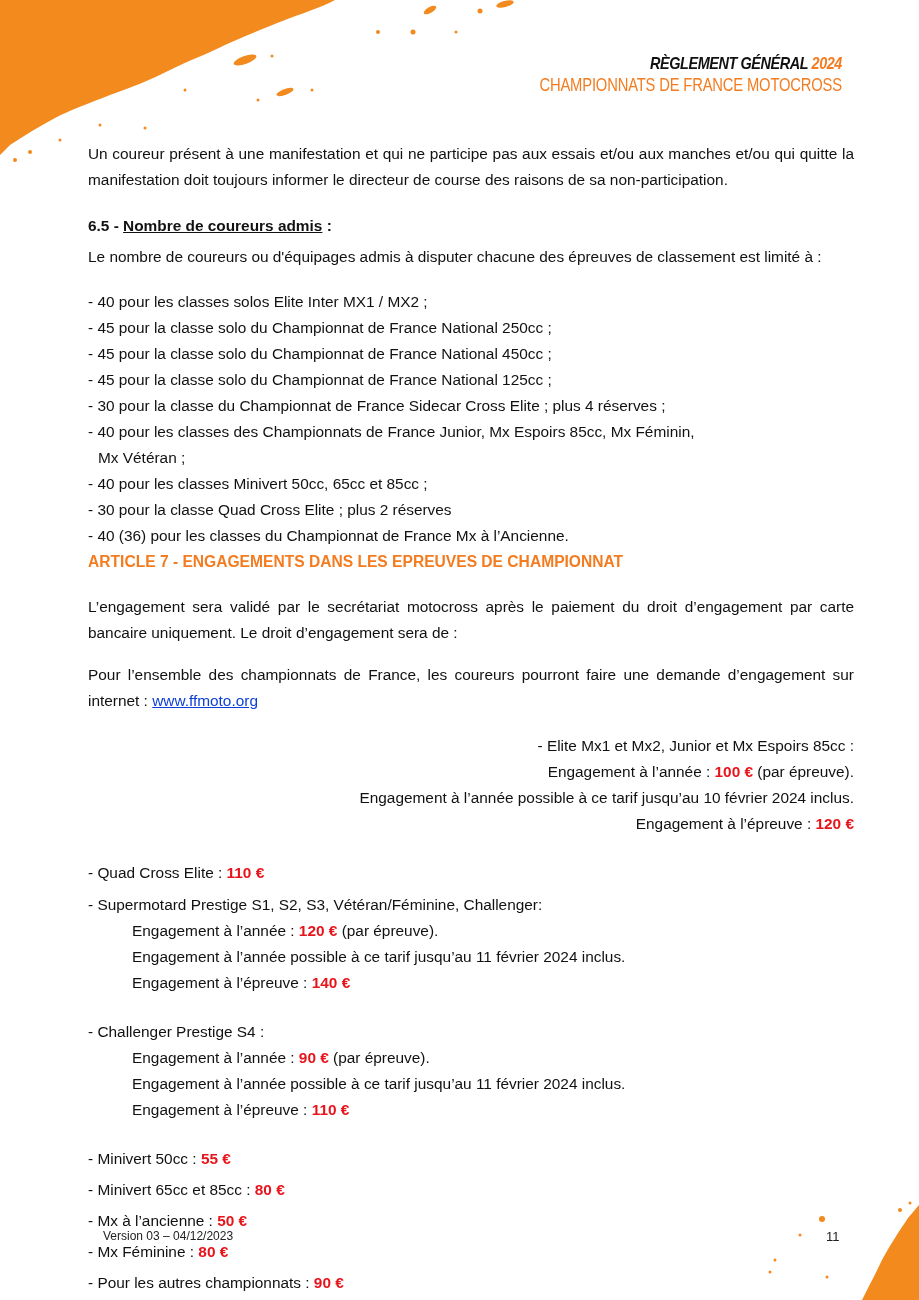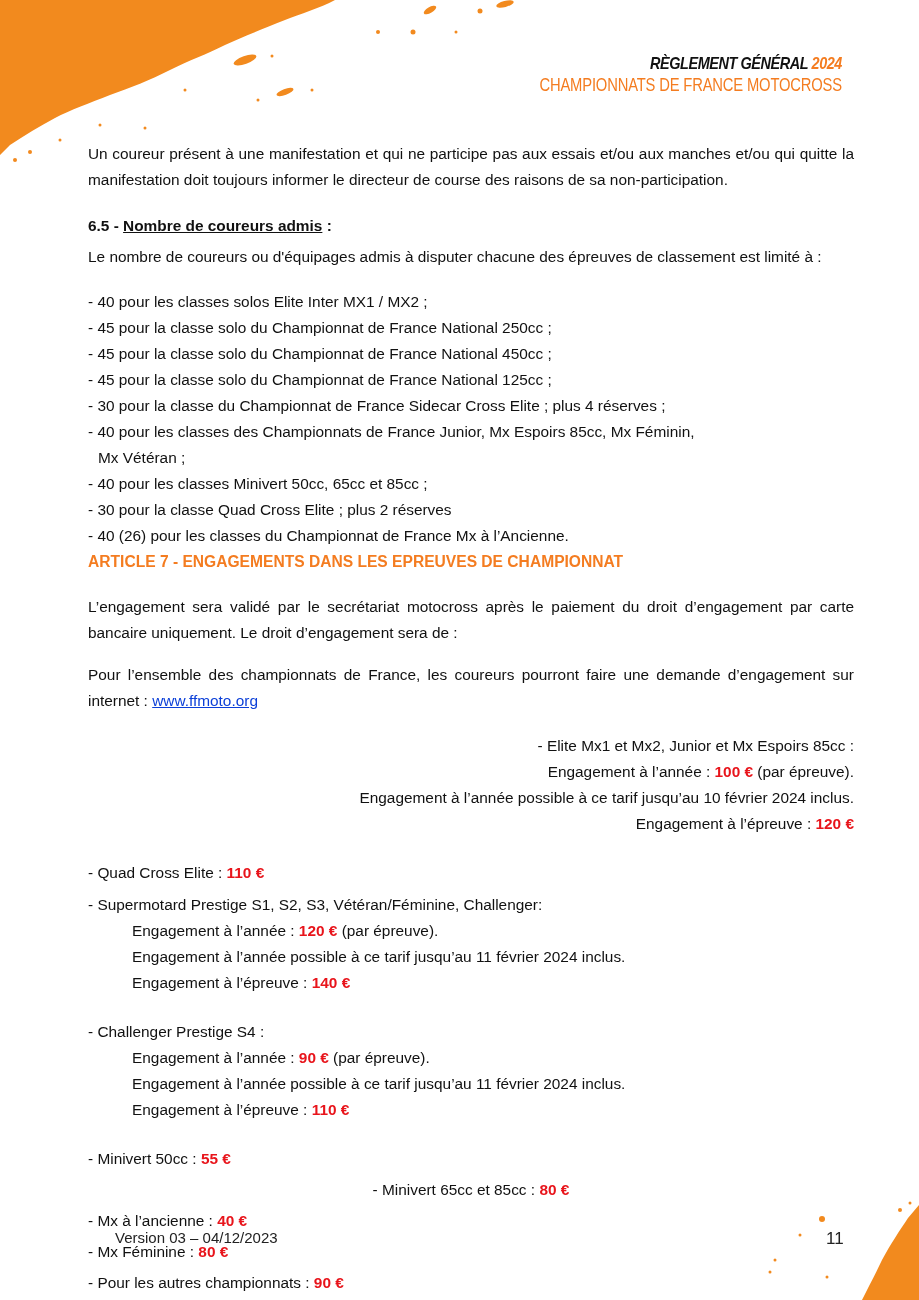--- a/index.html
+++ b/index.html
@@ -16,22 +16,22 @@
   .content p { margin: 0; }
   .just { text-align: justify; }
   .mt16 { margin-top: 19px; }
   .sec-title { font-weight: bold; }
   .sec-title u { text-decoration: underline; }
   .article { color: #f47c20; font-weight: bold; font-size: 15.6px; margin-top: 19px; }
   .link { color: #0b3fd8; text-decoration: underline; }
   .price { color: #e8141b; font-weight: bold; }
   .indent { padding-left: 44px; }
   .hang { padding-left: 10px; }
-  .footer-ver { position: absolute; left: 115px; top: 1229px; font-size: 15px; color: #222; }
-  .footer-page { position: absolute; left: 826px; top: 1229px; font-size: 17px; color: #222; }
+  .footer-ver { position: absolute; left: 103px; top: 1229px; font-size: 12px; color: #222; }
+  .footer-page { position: absolute; left: 826px; top: 1229px; font-size: 13px; color: #222; }
 </style>
 </head>
 <body>
 
 <svg class="splash" style="left:0;top:0" width="520" height="170" viewBox="0 0 520 170">
   <path d="M0,0 L335,0 C320,8 300,14 285,20 C260,30 240,38 225,45 C205,55 190,60 170,70 C150,80 130,88 110,95 C90,103 70,110 55,118 C40,126 25,135 10,145 L0,155 Z" fill="#f28a1e"></path>
   <ellipse cx="245" cy="60" rx="12" ry="4" fill="#f28a1e" transform="rotate(-20 245 60)"></ellipse>
   <ellipse cx="285" cy="92" rx="9" ry="3" fill="#f28a1e" transform="rotate(-20 285 92)"></ellipse>
   <ellipse cx="430" cy="10" rx="7" ry="3" fill="#f28a1e" transform="rotate(-30 430 10)"></ellipse>
   <ellipse cx="505" cy="4" rx="9" ry="3" fill="#f28a1e" transform="rotate(-15 505 4)"></ellipse>
@@ -80,21 +80,21 @@
   <div style="margin-top:19px;">
     <p>- 40 pour les classes solos Elite Inter MX1 / MX2 ;</p>
     <p>- 45 pour la classe solo du Championnat de France National 250cc ;</p>
     <p>- 45 pour la classe solo du Championnat de France National 450cc ;</p>
     <p>- 45 pour la classe solo du Championnat de France National 125cc ;</p>
     <p>- 30 pour la classe du Championnat de France Sidecar Cross Elite ; plus 4 réserves ;</p>
     <p>- 40 pour les classes des Championnats de France Junior, Mx Espoirs 85cc, Mx Féminin,</p>
     <p class="hang">Mx Vétéran ;</p>
     <p>- 40 pour les classes Minivert 50cc, 65cc et 85cc ;</p>
     <p>- 30 pour la classe Quad Cross Elite ; plus 2 réserves</p>
-    <p>- 40 (26) pour les classes du Championnat de France Mx à l’Ancienne.</p>
+    <p>- 40 (36) pour les classes du Championnat de France Mx à l’Ancienne.</p>
   </div>
 
   <p class="article">ARTICLE 7 - ENGAGEMENTS DANS LES EPREUVES DE CHAMPIONNAT</p>
 
   <p class="just" style="margin-top:19px;">L’engagement sera validé par le secrétariat motocross après le paiement du droit d’engagement par carte bancaire uniquement. Le droit d’engagement sera de :</p>
 
   <p class="just" style="margin-top:16px;">
     <span>Pour l’ensemble des championnats de France, les coureurs pourront faire une demande d’engagement sur internet : </span><a class="link">www.ffmoto.org</a>
   </p>
 
@@ -130,21 +130,21 @@
       <span>Engagement à l’année : </span><span class="price">90 €</span><span> (par épreuve).</span>
     </p>
     <p class="indent">Engagement à l’année possible à ce tarif jusqu’au 11 février 2024 inclus.</p>
     <p class="indent">
       <span>Engagement à l’épreuve : </span><span class="price">110 €</span>
     </p>
   </div>
 
   <div style="margin-top:23px;">
     <p><span>- Minivert 50cc : </span><span class="price">55 €</span></p>
-    <p style="margin-top:5px;text-align:center;"><span>- Minivert 65cc et 85cc : </span><span class="price">80 €</span></p>
-    <p style="margin-top:5px;"><span>- Mx à l’ancienne : </span><span class="price">40 €</span></p>
+    <p style="margin-top:5px;"><span>- Minivert 65cc et 85cc : </span><span class="price">80 €</span></p>
+    <p style="margin-top:5px;"><span>- Mx à l’ancienne : </span><span class="price">50 €</span></p>
     <p style="margin-top:5px;"><span>- Mx Féminine : </span><span class="price">80 €</span></p>
     <p style="margin-top:5px;"><span>- Pour les autres championnats : </span><span class="price">90 €</span></p>
   </div>
 </div>
 
 <div class="footer-ver">Version 03 – 04/12/2023</div>
 <div class="footer-page">11</div>
 
 </body></html>

